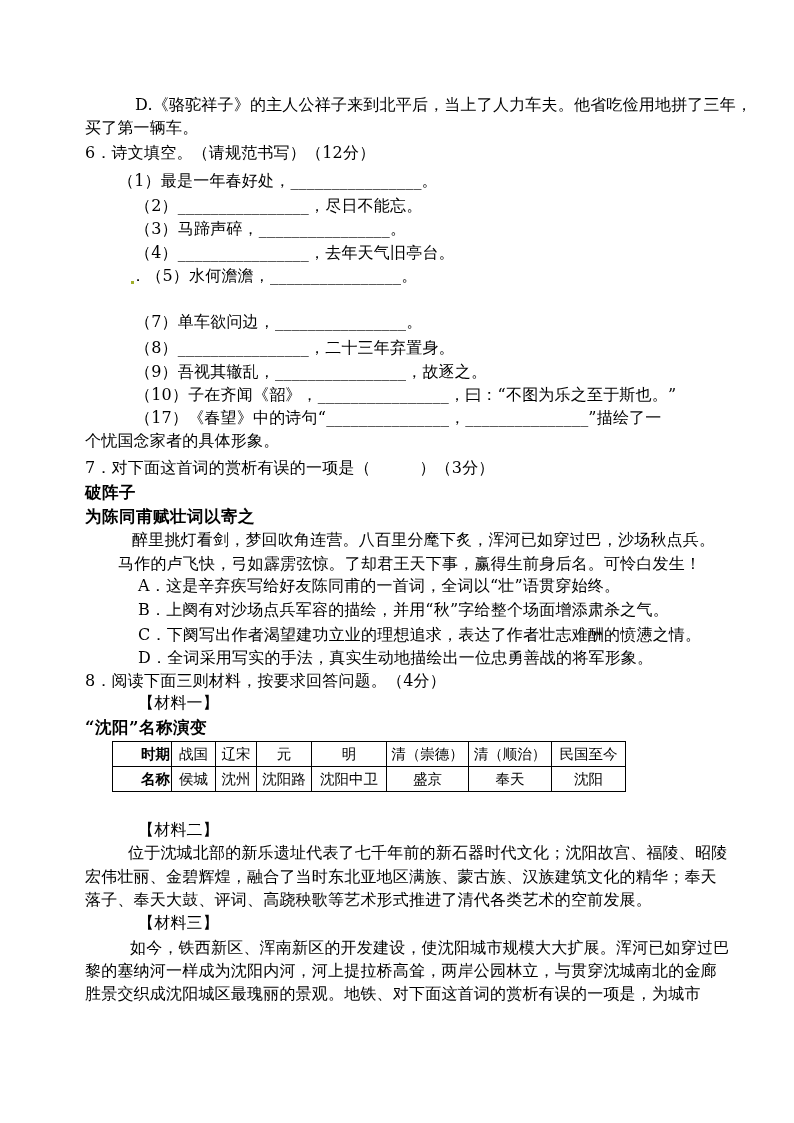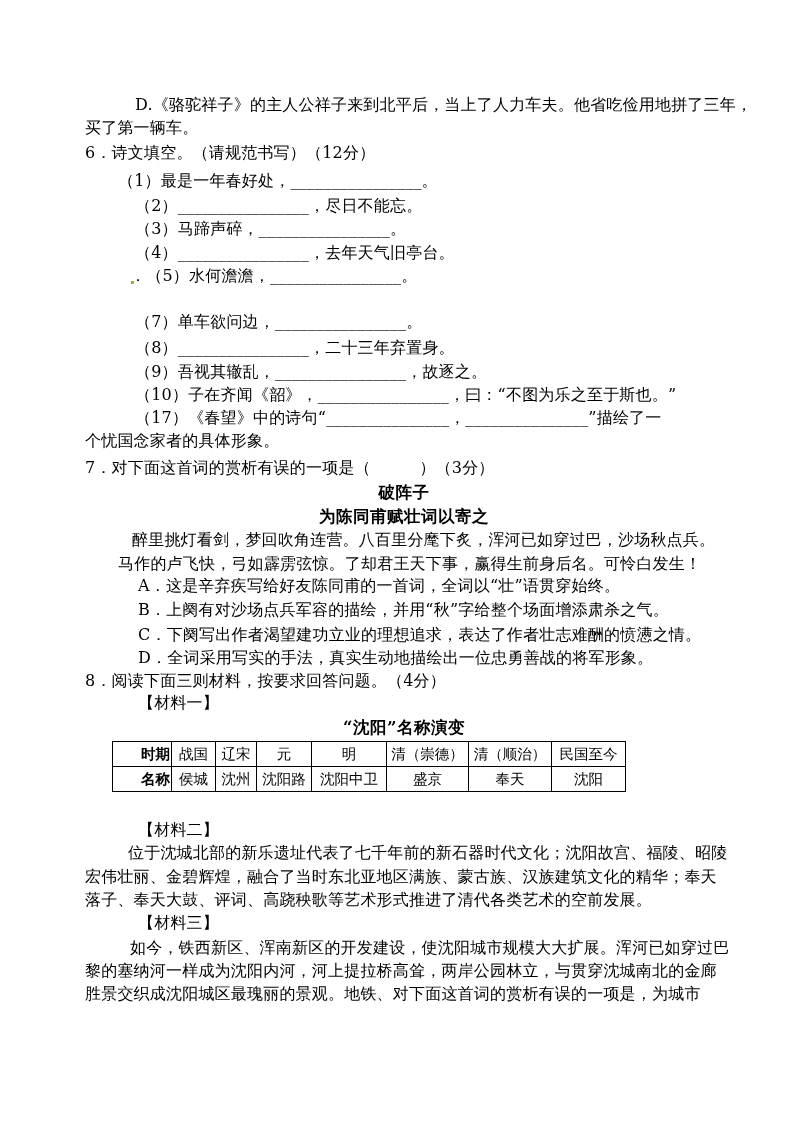--- a/index.html
+++ b/index.html
@@ -1,19 +1,19 @@
 <!DOCTYPE html>
 <html><head>
 <meta charset="utf-8">
 <style>
   html,body{margin:0;padding:0;background:#ffffff;}
   .page{position:relative;width:794px;height:1123px;background:#ffffff;
         font-family:"DejaVu Serif","Liberation Serif",serif;color:#000;overflow:hidden;}
   .ln{position:absolute;font-size:16px;line-height:23px;white-space:nowrap;letter-spacing:.2px;}
-  .ctr{left:85px;width:638px;text-align:center;}
+  .ctr{left:85px;width:638px;text-align:left;}
   .bold{font-weight:700;font-size:16.5px;letter-spacing:.5px;}
   table.sy{position:absolute;left:112px;top:741px;border-collapse:collapse;table-layout:fixed;
            font-size:14.5px;color:#000;}
   table.sy td{border:1px solid #000;text-align:center;height:24px;padding:0 1px;
               white-space:nowrap;overflow:hidden;}
   table.sy td.hd{font-weight:700;padding-left:28px;}
   .dot{position:absolute;width:3px;height:3px;background:#9fae2a;}
 </style>
 </head>
 <body>

